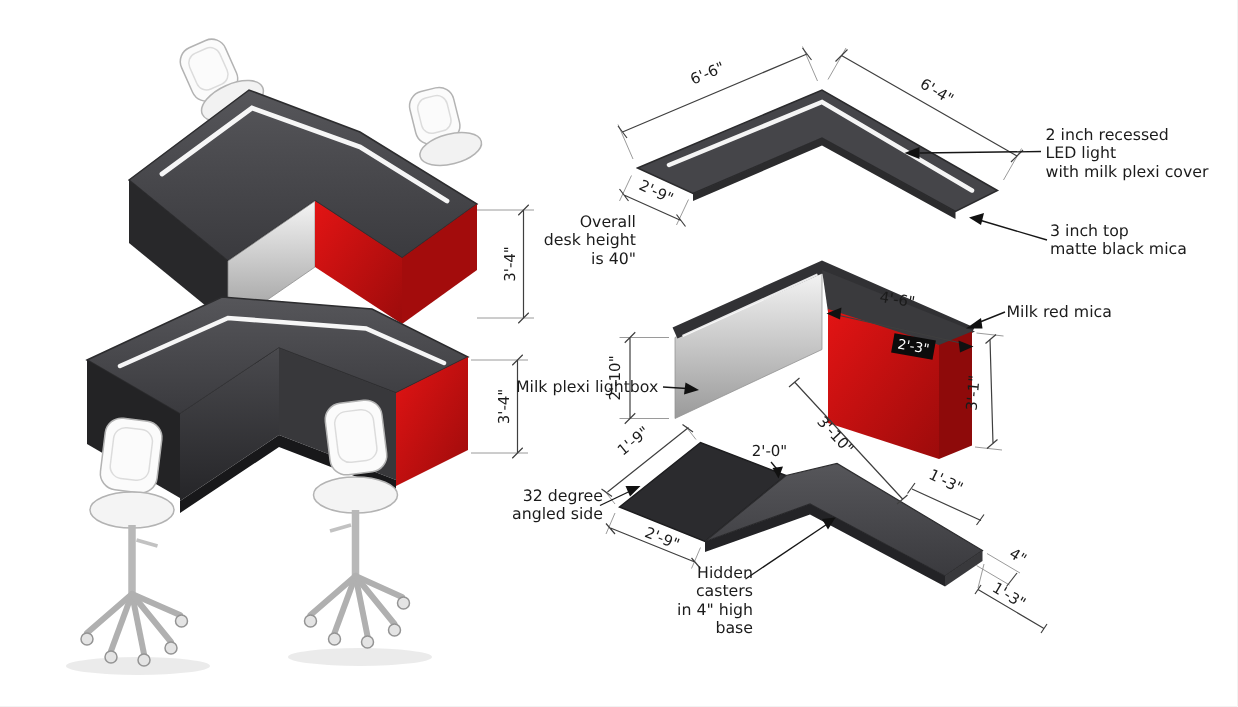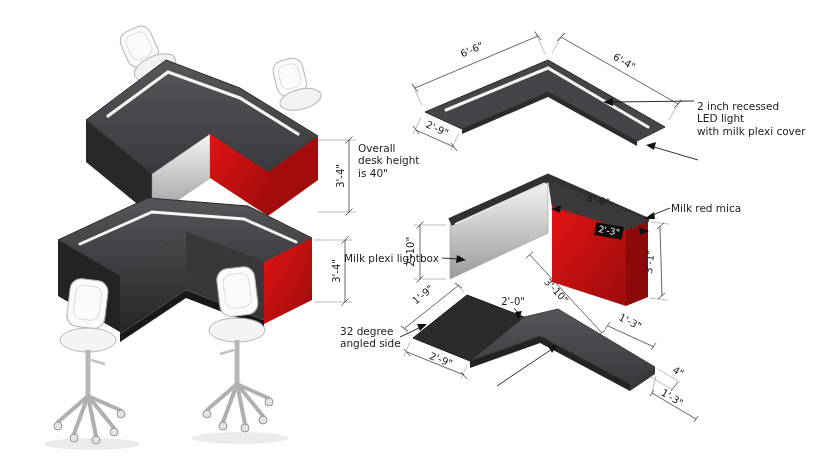--- a/index.html
+++ b/index.html
@@ -3,21 +3,21 @@
 <meta charset="utf-8">
 <style>
   *{margin:0;padding:0;box-sizing:border-box}
   body{background:#ddd}
   .canvas{position:relative;width:825px;height:471px;background:#fff;
           font-family:"DejaVu Sans",sans-serif;overflow:hidden}
   .canvas > svg{position:absolute;left:0;top:0}
   .lbl{position:absolute;color:#1b1b1b;font-size:10px;line-height:1.18;white-space:pre-line}
   .rot{transform:translate(-50%,-50%) rotate(var(--r,0deg));transform-origin:center}
   .note{font-size:10.5px}
-  .ctr{text-align:left}
+  .ctr{text-align:right}
   .rgt{}
   .dim{stroke:#3f3f3f;stroke-width:.8;fill:none}
   .ext{stroke:#8f8f8f;stroke-width:.6;fill:none}
   .ldr{stroke:#161616;stroke-width:.9;fill:none}
   .arw{fill:#111;stroke:none}
 </style>
 </head>
 <body>
 
 <div class="canvas">
@@ -194,27 +194,32 @@
     <path class="ldr" d="M497,386 L552,349"></path>
     <polygon class="arw" points="557,345 548,346 552,353"></polygon>
     <path class="ldr" d="M514,308 L519,314"></path>
     <polygon class="arw" points="515,312 522,311 519,319"></polygon>
   </g>
 </svg>
 
 <div class="lbl note ctr" style="left:358px;top:142px;width:66px">Overall
 desk height
 is 40"</div>
-<div class="lbl note" style="left:697px;top:100px">2 inch recessed
+<div class="lbl note" style="left:697px;top:84px">2 inch recessed
 LED light
 with milk plexi cover</div>
+<div class="lbl note" style="left:700px;top:148px">3 inch top
+matte black mica</div>
 <div class="lbl note" style="left:671px;top:202px">Milk red mica</div>
 <div class="lbl note rgt" style="left:344px;top:252px;width:96px">Milk plexi lightbox</div>
 <div class="lbl note ctr" style="left:340px;top:325px;width:62px">32 degree
 angled side</div>
+<div class="lbl note ctr" style="left:426px;top:376px;width:76px">Hidden casters
+in 4" high
+base</div>
 
 <div class="lbl rot" style="left:341px;top:176px;--r:-90deg">3'-4"</div>
 <div class="lbl rot" style="left:337px;top:271px;--r:-90deg">3'-4"</div>
 <div class="lbl rot" style="left:472px;top:50px;--r:-23deg">6'-6"</div>
 <div class="lbl rot" style="left:624px;top:62px;--r:30deg">6'-4"</div>
 <div class="lbl rot" style="left:437px;top:129px;--r:25deg">2'-9"</div>
 <div class="lbl rot" style="left:411px;top:252px;--r:-90deg">2'-10"</div>
 <div class="lbl rot" style="left:598px;top:201px;--r:9deg">4'-6"</div>
 <div class="lbl rot" style="left:650px;top:262px;--r:-85deg">3'-1"</div>
 <div class="lbl rot" style="left:556px;top:291px;--r:47deg">3'-10"</div>

